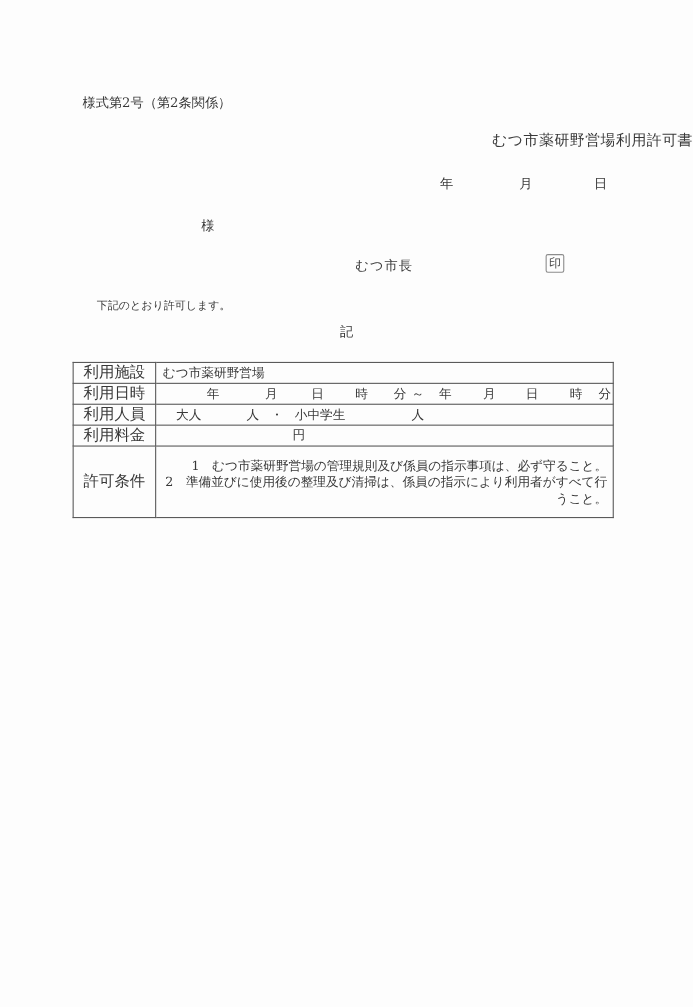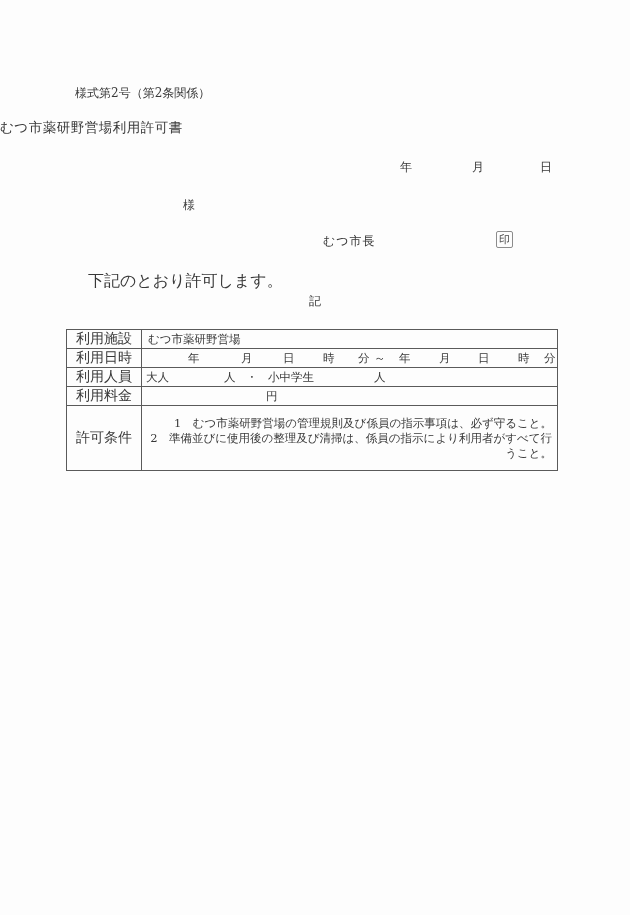--- a/index.html
+++ b/index.html
@@ -6,35 +6,35 @@
   .page {
     position: relative;
     width: 630px;
     height: 915px;
     background: #fdfdfd;
     color: #383838;
     font-family: "DejaVu Serif", "Liberation Serif", serif;
     overflow: hidden;
   }
   .form-number { position: absolute; left: 75px; top: 85px; font-size: 12px; white-space: nowrap; }
-  .doc-title { position: absolute; left: 0; top: 119px; width: 100%; text-align: left; font-size: 13.5px; letter-spacing: 0.5px; }
+  .doc-title { position: absolute; left: 0; top: 119px; width: 100%; text-align: right; font-size: 13.5px; letter-spacing: 0.5px; }
   .date-label { position: absolute; top: 159px; font-size: 12px; }
   .date-year  { left: 400px; }
   .date-month { left: 472px; }
   .date-day   { left: 540px; }
   .addressee { position: absolute; left: 183px; top: 197px; font-size: 12px; }
   .issuer { position: absolute; left: 323px; top: 233px; font-size: 12px; letter-spacing: 1px; white-space: nowrap; }
   .seal-box {
     position: absolute; left: 496px; top: 231px;
     width: 15px; height: 15px;
     border: 1px solid #8c8c8c; border-radius: 2px;
     display: flex; align-items: center; justify-content: center;
     font-size: 11px; color: #4a4a4a;
   }
-  .statement { position: absolute; left: 88px; top: 271px; font-size: 16px; white-space: nowrap; }
+  .statement { position: absolute; left: 88px; top: 271px; font-size: 10px; white-space: nowrap; }
   .record-marker { position: absolute; left: 0; top: 293px; width: 100%; text-align: center; font-size: 12px; }
 
   .permit-table {
     position: absolute; left: 66px; top: 329px;
     width: 492px;
     border-collapse: collapse; table-layout: fixed;
     font-size: 11.5px; color: #383838;
   }
   .permit-table th, .permit-table td {
     border: 1px solid #5a5a5a;
@@ -43,21 +43,21 @@
   }
   .permit-table th { width: 74px; text-align: center; padding: 0; height: 18px; font-size: 14px; }
   .permit-table td { padding: 0 6px; }
   .split { display: flex; justify-content: space-between; white-space: nowrap; }
   .rel { position: relative; }
   .p { position: absolute; top: 50%; transform: translateY(-50%); white-space: nowrap; }
   .dt0 { left: 46px; }  .dt1 { left: 99px; }  .dt2 { left: 141px; }
   .dt3 { left: 181px; } .dt4 { left: 216px; } .dt5 { left: 232px; }
   .dt6 { left: 257px; } .dt7 { left: 297px; } .dt8 { left: 336px; }
   .dt9 { left: 376px; } .dt10 { left: 402px; }
-  .pp0 { left: 4px; font-family: Liberation Serif, serif; }   .pp1 { left: 82px; }  .pp2 { left: 104px; }
+  .pp0 { left: 18px; font-family: Liberation Serif, serif; }   .pp1 { left: 82px; }  .pp2 { left: 104px; }
   .pp3 { left: 126px; } .pp4 { left: 232px; }
   .fee { left: 124px; }
   tr.tall th, tr.tall td { height: 58px; }
   td.cond { padding: 3px 5px 3px 6px; line-height: 15px; }
   .cond-line { padding-left: 8px; text-indent: -8px; text-align: right; }
 </style>
 </head>
 <body>
 
 <div class="page">

